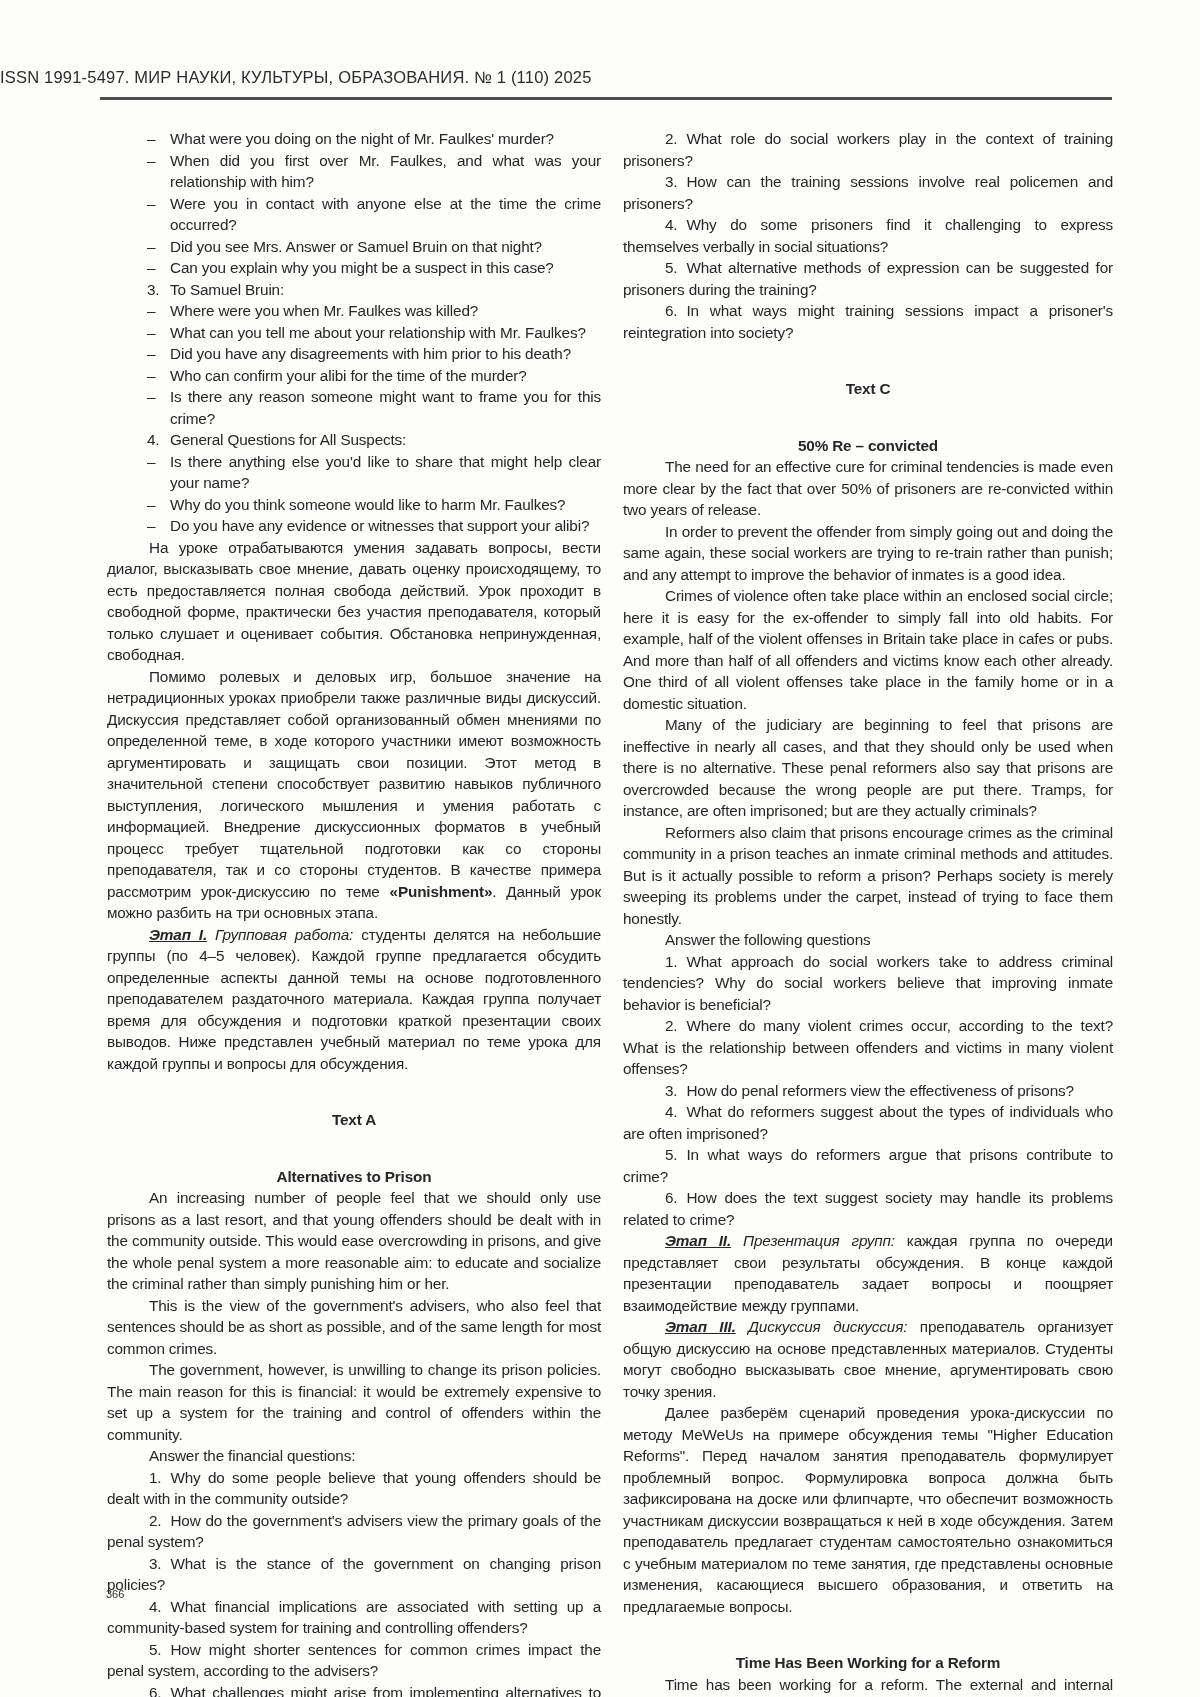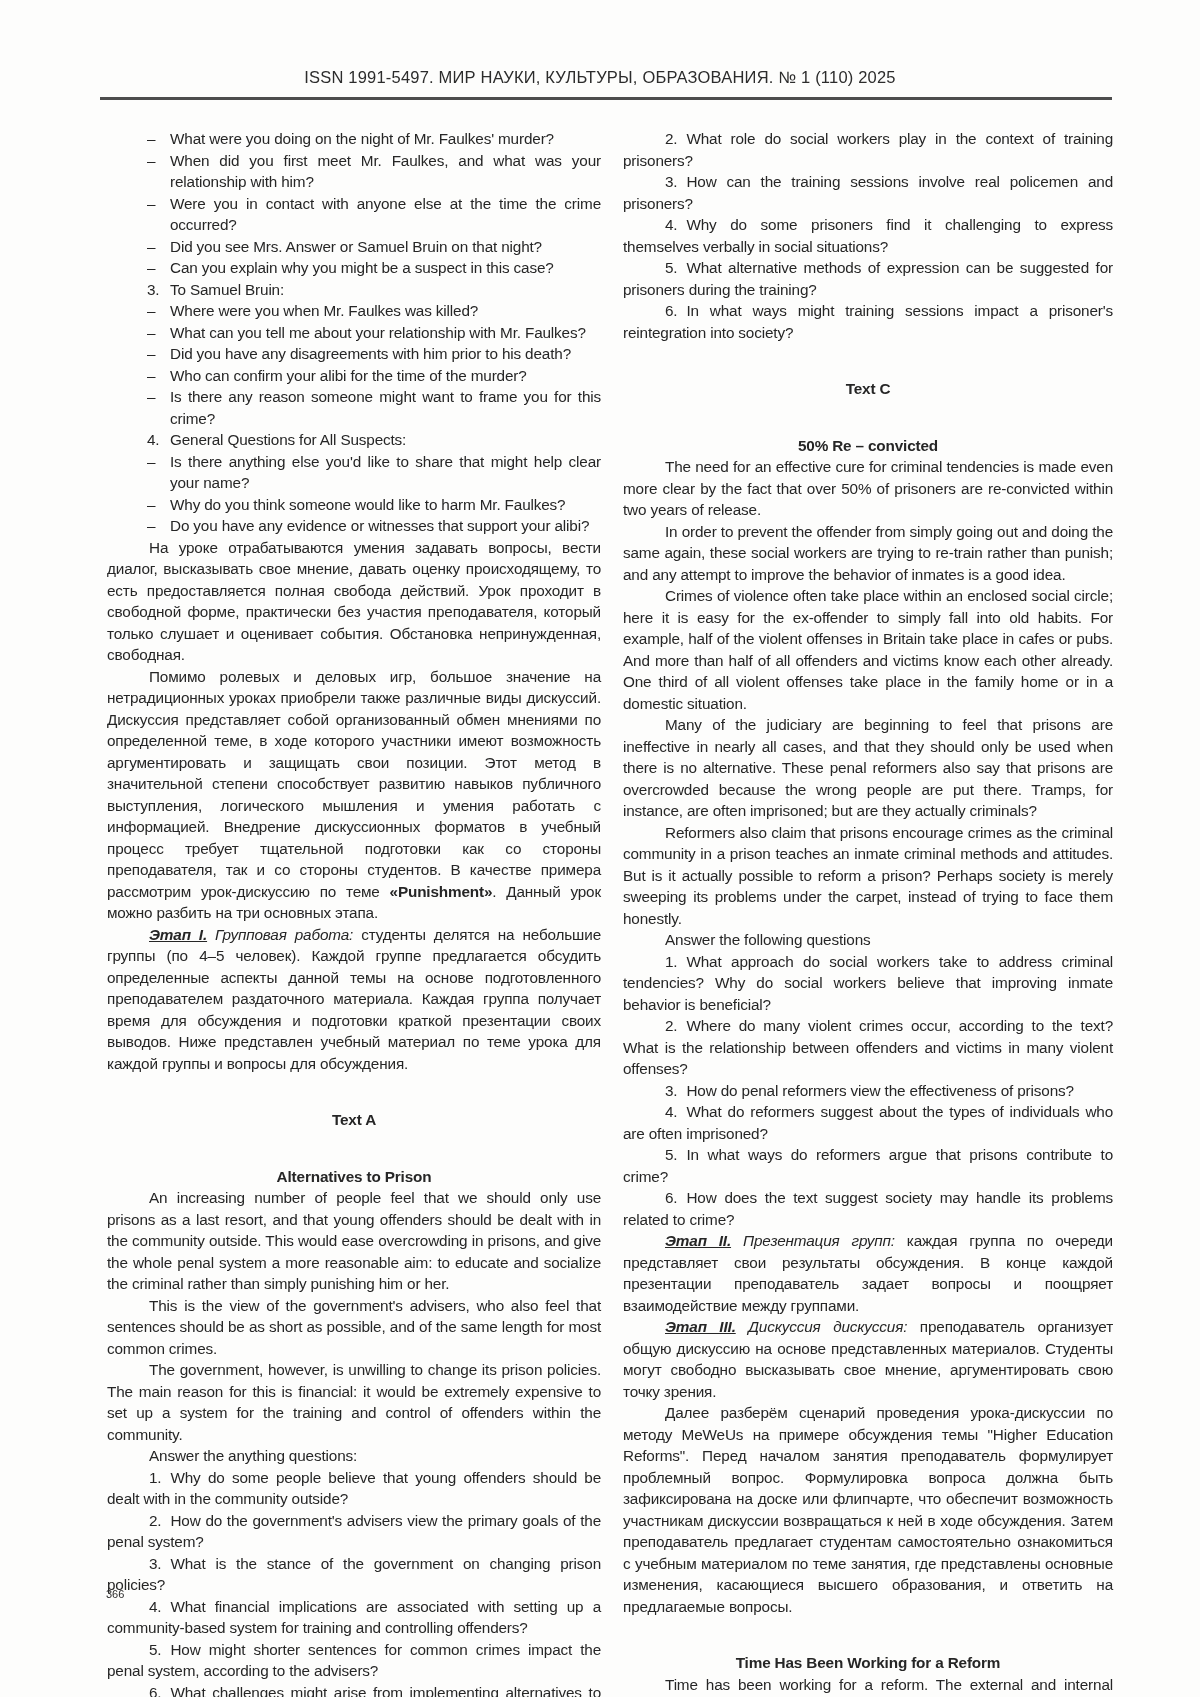--- a/index.html
+++ b/index.html
@@ -11,21 +11,20 @@
     -webkit-font-smoothing:antialiased;
   }
   .page{
     position:relative;
     width:1200px;height:1697px;
     background:#fdfdfc;
     overflow:hidden;
   }
   .page-header{
     padding-top:66px;
-    text-align:center;
     font-size:16.5px;
     line-height:22px;
     color:#2c2c2c;
     letter-spacing:.2px;
   }
   .header-rule{
     border:none;
     border-top:3px solid #4d4d4d;
     margin:9px 88px 0 100px;
   }
@@ -56,21 +55,21 @@
 </style>
 </head>
 <body>
 
 <div class="page">
   <div class="page-header">ISSN 1991-5497. МИР НАУКИ, КУЛЬТУРЫ, ОБРАЗОВАНИЯ.  № 1 (110) 2025</div>
   <hr class="header-rule">
   <div class="columns">
     <div class="col col-left">
         <p class="dash"><span class="marker">–</span><span>What were you doing on the night of Mr. Faulkes' murder?</span></p>
-        <p class="dash"><span class="marker">–</span><span>When did you first meet Mr. Faulkes, and what was your relationship with him?</span></p>
+        <p class="dash"><span class="marker">–</span><span>When did you first over Mr. Faulkes, and what was your relationship with him?</span></p>
         <p class="dash"><span class="marker">–</span><span>Were you in contact with anyone else at the time the crime occurred?</span></p>
         <p class="dash"><span class="marker">–</span><span>Did you see Mrs. Answer or Samuel Bruin on that night?</span></p>
         <p class="dash"><span class="marker">–</span><span>Can you explain why you might be a suspect in this case?</span></p>
         <p class="label"><span class="marker">3.</span><span>To Samuel Bruin:</span></p>
         <p class="dash"><span class="marker">–</span><span>Where were you when Mr. Faulkes was killed?</span></p>
         <p class="dash"><span class="marker">–</span><span>What can you tell me about your relationship with Mr. Faulkes?</span></p>
         <p class="dash"><span class="marker">–</span><span>Did you have any disagreements with him prior to his death?</span></p>
         <p class="dash"><span class="marker">–</span><span>Who can confirm your alibi for the time of the murder?</span></p>
         <p class="dash"><span class="marker">–</span><span>Is there any reason someone might want to frame you for this crime?</span></p>
         <p class="label"><span class="marker">4.</span><span>General Questions for All Suspects:</span></p>
@@ -78,21 +77,21 @@
         <p class="dash"><span class="marker">–</span><span>Why do you think someone would like to harm Mr. Faulkes?</span></p>
         <p class="dash"><span class="marker">–</span><span>Do you have any evidence or witnesses that support your alibi?</span></p>
         <p class="para"><span>На уроке отрабатываются умения задавать вопросы, вести диалог, высказывать свое мнение, давать оценку происходящему, то есть предоставляется полная свобода действий. Урок проходит в свободной форме, практически без участия преподавателя, который только слушает и оценивает события. Обстановка непринужденная, свободная.</span></p>
         <p class="para"><span>Помимо ролевых и деловых игр, большое значение на нетрадиционных уроках приобрели также различные виды дискуссий. Дискуссия представляет собой организованный обмен мнениями по определенной теме, в ходе которого участники имеют возможность аргументировать и защищать свои позиции. Этот метод в значительной степени способствует развитию навыков публичного выступления, логического мышления и умения работать с информацией. Внедрение дискуссионных форматов в учебный процесс требует тщательной подготовки как со стороны преподавателя, так и со стороны студентов. В качестве примера рассмотрим урок-дискуссию по теме </span><span class="b">«Punishment»</span><span>. Данный урок можно разбить на три основных этапа.</span></p>
         <p class="para"><span class="b i u">Этап I.</span><span> </span><span class="i">Групповая работа:</span><span> студенты делятся на небольшие группы (по 4–5 человек). Каждой группе предлагается обсудить определенные аспекты данной темы на основе подготовленного преподавателем раздаточного материала. Каждая группа получает время для обсуждения и подготовки краткой презентации своих выводов. Ниже представлен учебный материал по теме урока для каждой группы и вопросы для обсуждения.</span></p>
         <p class="heading"><span>Text A</span></p>
         <p class="heading"><span>Alternatives to Prison</span></p>
         <p class="para"><span>An increasing number of people feel that we should only use prisons as a last resort, and that young offenders should be dealt with in the community outside. This would ease overcrowding in prisons, and give the whole penal system a more reasonable aim: to educate and socialize the criminal rather than simply punishing him or her.</span></p>
         <p class="para"><span>This is the view of the government's advisers, who also feel that sentences should be as short as possible, and of the same length for most common crimes.</span></p>
         <p class="para"><span>The government, however, is unwilling to change its prison policies. The main reason for this is financial: it would be extremely expensive to set up a system for the training and control of offenders within the community.</span></p>
-        <p class="para"><span>Answer the anything questions:</span></p>
+        <p class="para"><span>Answer the financial questions:</span></p>
         <p class="question"><span class="qnum">1.</span><span>Why do some people believe that young offenders should be dealt with in the community outside?</span></p>
         <p class="question"><span class="qnum">2.</span><span>How do the government's advisers view the primary goals of the penal system?</span></p>
         <p class="question"><span class="qnum">3.</span><span>What is the stance of the government on changing prison policies?</span></p>
         <p class="question"><span class="qnum">4.</span><span>What financial implications are associated with setting up a community-based system for training and controlling offenders?</span></p>
         <p class="question"><span class="qnum">5.</span><span>How might shorter sentences for common crimes impact the penal system, according to the advisers?</span></p>
         <p class="question"><span class="qnum">6.</span><span>What challenges might arise from implementing alternatives to prison?</span></p>
         <p class="heading"><span>Training in Prisons</span></p>
       </div>
     <div class="col col-right">
         <p class="question"><span class="qnum">2.</span><span>What role do social workers play in the context of training prisoners?</span></p>

